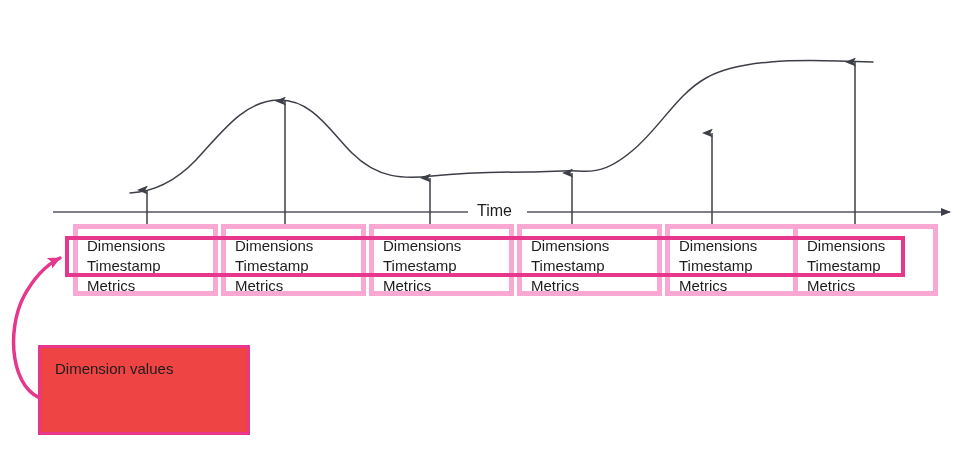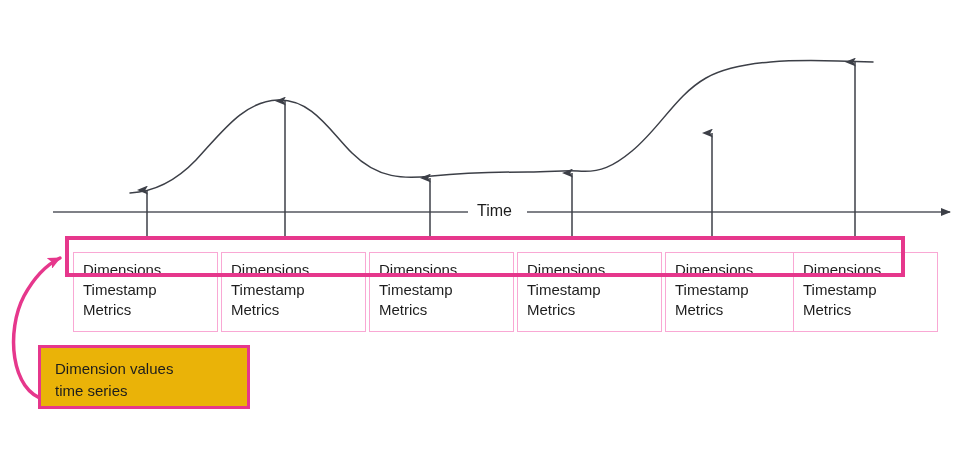--- a/index.html
+++ b/index.html
@@ -21,24 +21,24 @@
     position: absolute;
     left: 0;
     top: 0;
     width: 964px;
     height: 450px;
   }
   
   .record-box {
     position: absolute;
     box-sizing: border-box;
-    border: 1px solid #f9a8d4;
+    border: 5px solid #f9a8d4;
     background: #ffffff;
-    top: 252px;
-    height: 80px;
+    top: 224px;
+    height: 72px;
     padding: 6px 9px 0 9px;
   }
   .record-line {
     font-family: "Liberation Sans", sans-serif;
     font-size: 15px;
     line-height: 20px;
     color: #1d1d1d;
     white-space: nowrap;
   }
   .record-line.dim {
@@ -55,24 +55,24 @@
     border: 4px solid #e6378c;
     background: transparent;
     pointer-events: none;
   }
   
   #callout-box {
     position: absolute;
     left: 38px;
     top: 345px;
     width: 212px;
-    height: 64px;
+    height: 90px;
     box-sizing: border-box;
     border: 3px solid #e6378c;
-    background: #eab308;
+    background: #ef4444;
     padding: 10px 0 0 14px;
   }
   #callout-box .callout-line {
     font-family: "Liberation Sans", sans-serif;
     font-size: 15px;
     line-height: 22px;
     color: #1d1d1d;
     white-space: nowrap;
   }
   
@@ -169,16 +169,15 @@
   <div class="record-box" style="left:793px; width:145px;">
     <div class="record-line dim">Dimensions</div>
     <div class="record-line">Timestamp</div>
     <div class="record-line">Metrics</div>
   </div>
 
   <div id="dimensions-highlight"></div>
 
   <div id="callout-box">
     <div class="callout-line">Dimension values</div>
-    <div class="callout-line">time series</div>
   </div>
 
 </div>
 
 </body></html>

